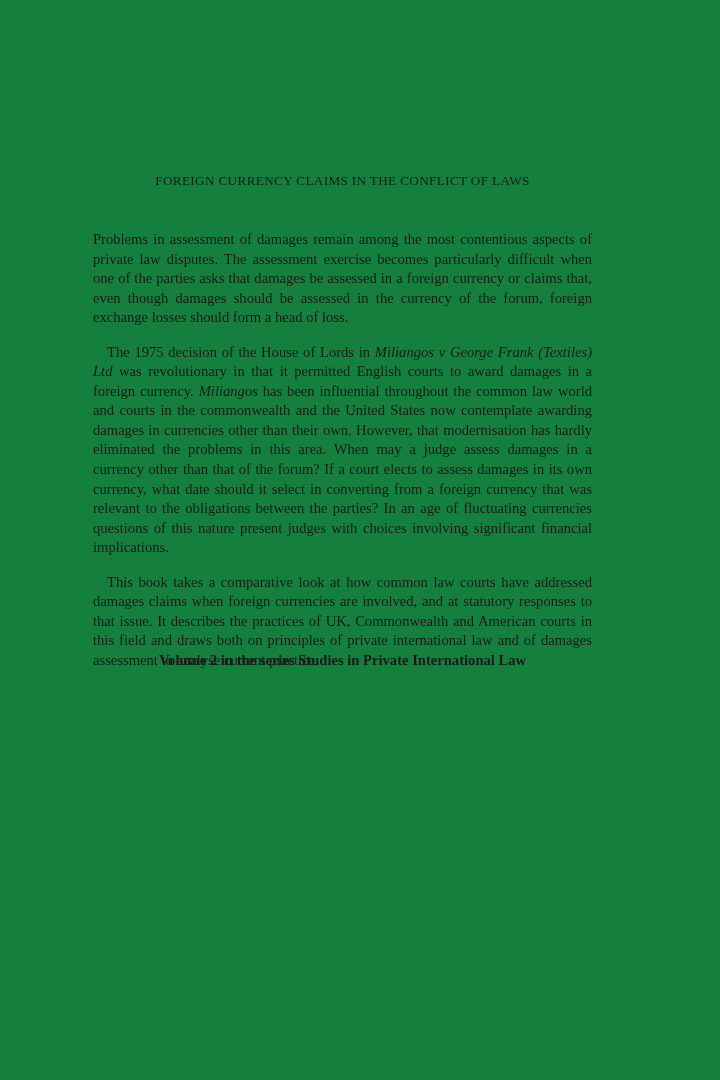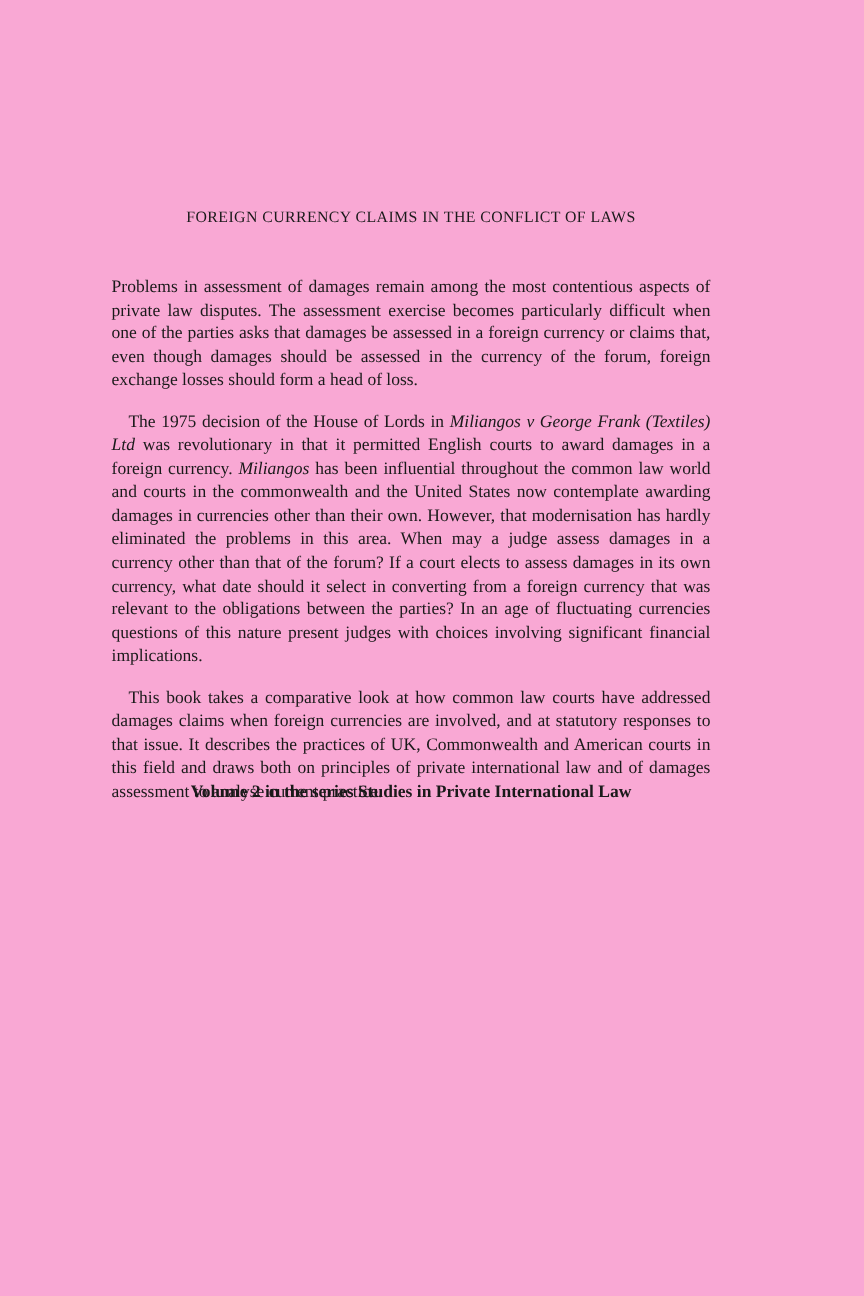--- a/index.html
+++ b/index.html
@@ -81,21 +81,21 @@
     text-align: center;
     font-size: 14.6px;
     line-height: 19.55px;
     font-weight: bold;
     white-space: nowrap;
   }
 </style>
 </head>
 <body style="background: rgb(255, 255, 255); color: rgb(26, 26, 26);">
 
-<div class="page" style="background: #f9a8d4;">
+<div class="page" style="background: #15803d;">
 
   <div class="content">
 
     <div class="running-head">FOREIGN CURRENCY CLAIMS IN THE CONFLICT OF LAWS</div>
 
     <div class="blurb">
         <p class="para">Problems in assessment of damages remain among the most contentious aspects of private law disputes. The assessment exercise becomes particularly difficult when one of the parties asks that damages be assessed in a foreign currency or claims that, even though damages should be assessed in the currency of the forum, foreign exchange losses should form a head of loss.</p>
         <p class="para indented">The 1975 decision of the House of Lords in <i>Miliangos v George Frank (Textiles) Ltd</i> was revolutionary in that it permitted English courts to award damages in a foreign currency. <i>Miliangos</i> has been influential throughout the common law world and courts in the commonwealth and the United States now contemplate awarding damages in currencies other than their own. However, that modernisation has hardly eliminated the problems in this area. When may a judge assess damages in a currency other than that of the forum? If a court elects to assess damages in its own currency, what date should it select in converting from a foreign currency that was relevant to the obligations between the parties? In an age of fluctuating currencies questions of this nature present judges with choices involving significant financial implications.</p>
         <p class="para indented">This book takes a comparative look at how common law courts have addressed damages claims when foreign currencies are involved, and at statutory responses to that issue. It describes the practices of UK, Commonwealth and American courts in this field and draws both on principles of private international law and of damages assessment to analyse current practice.</p>
       </div>

